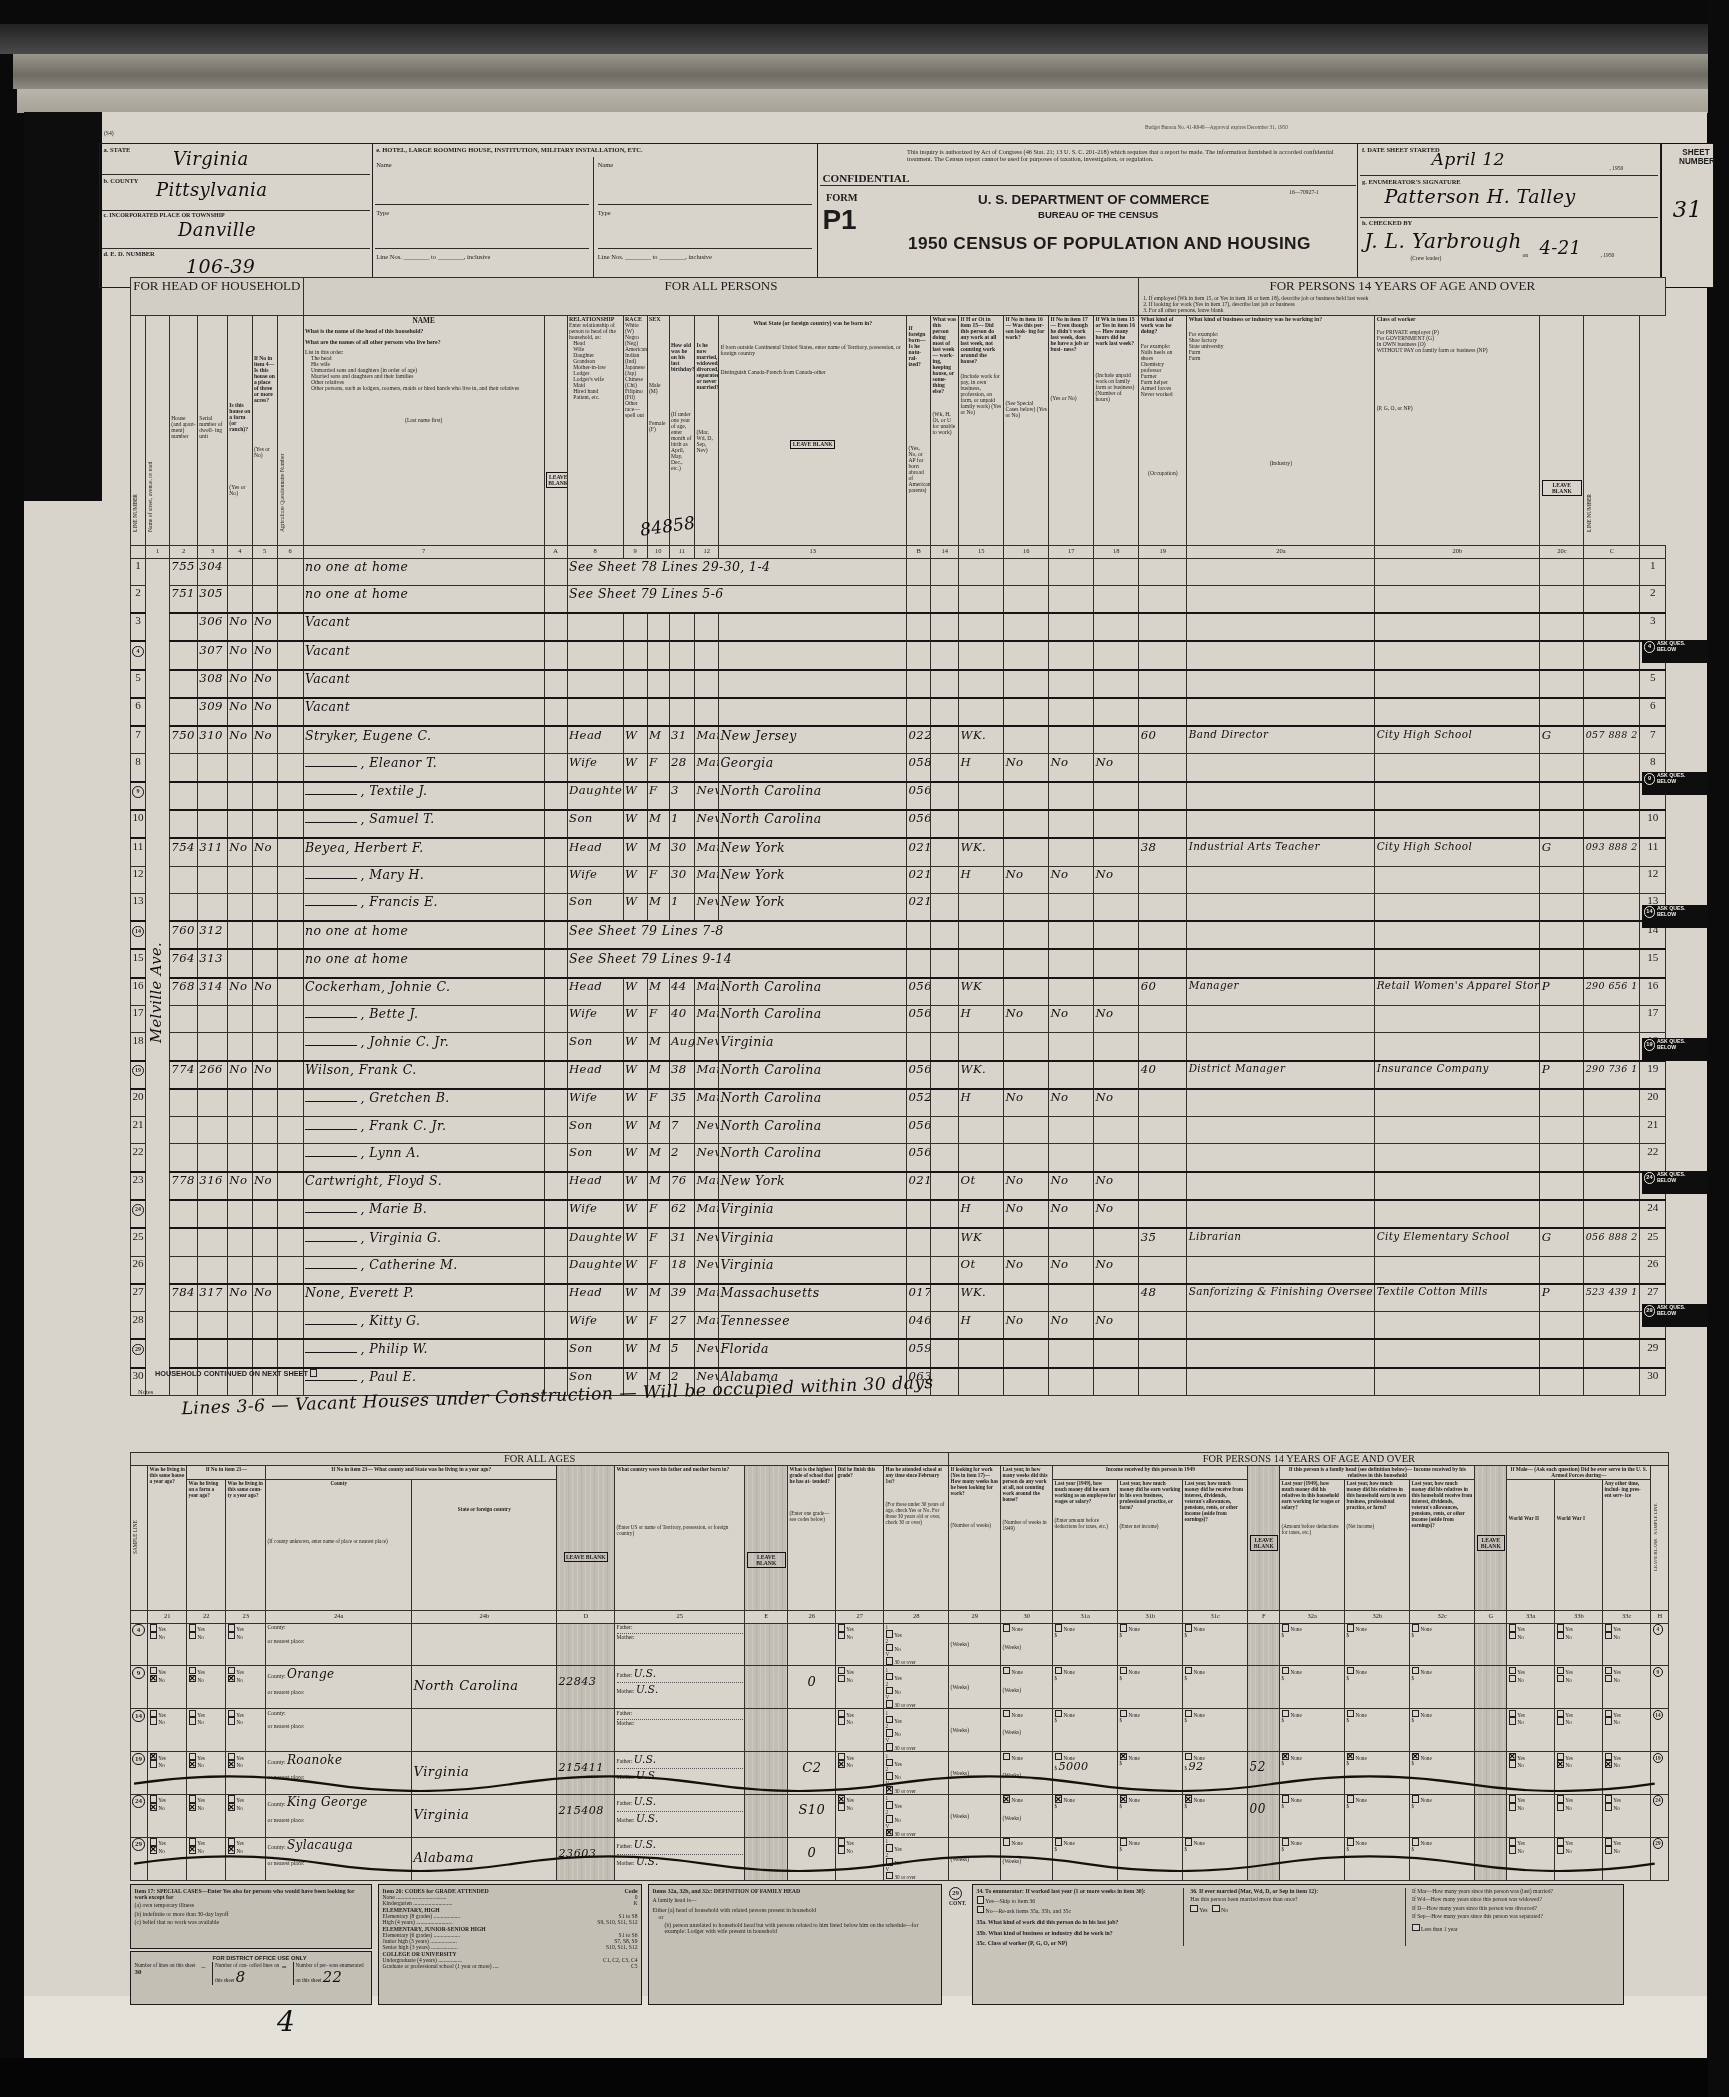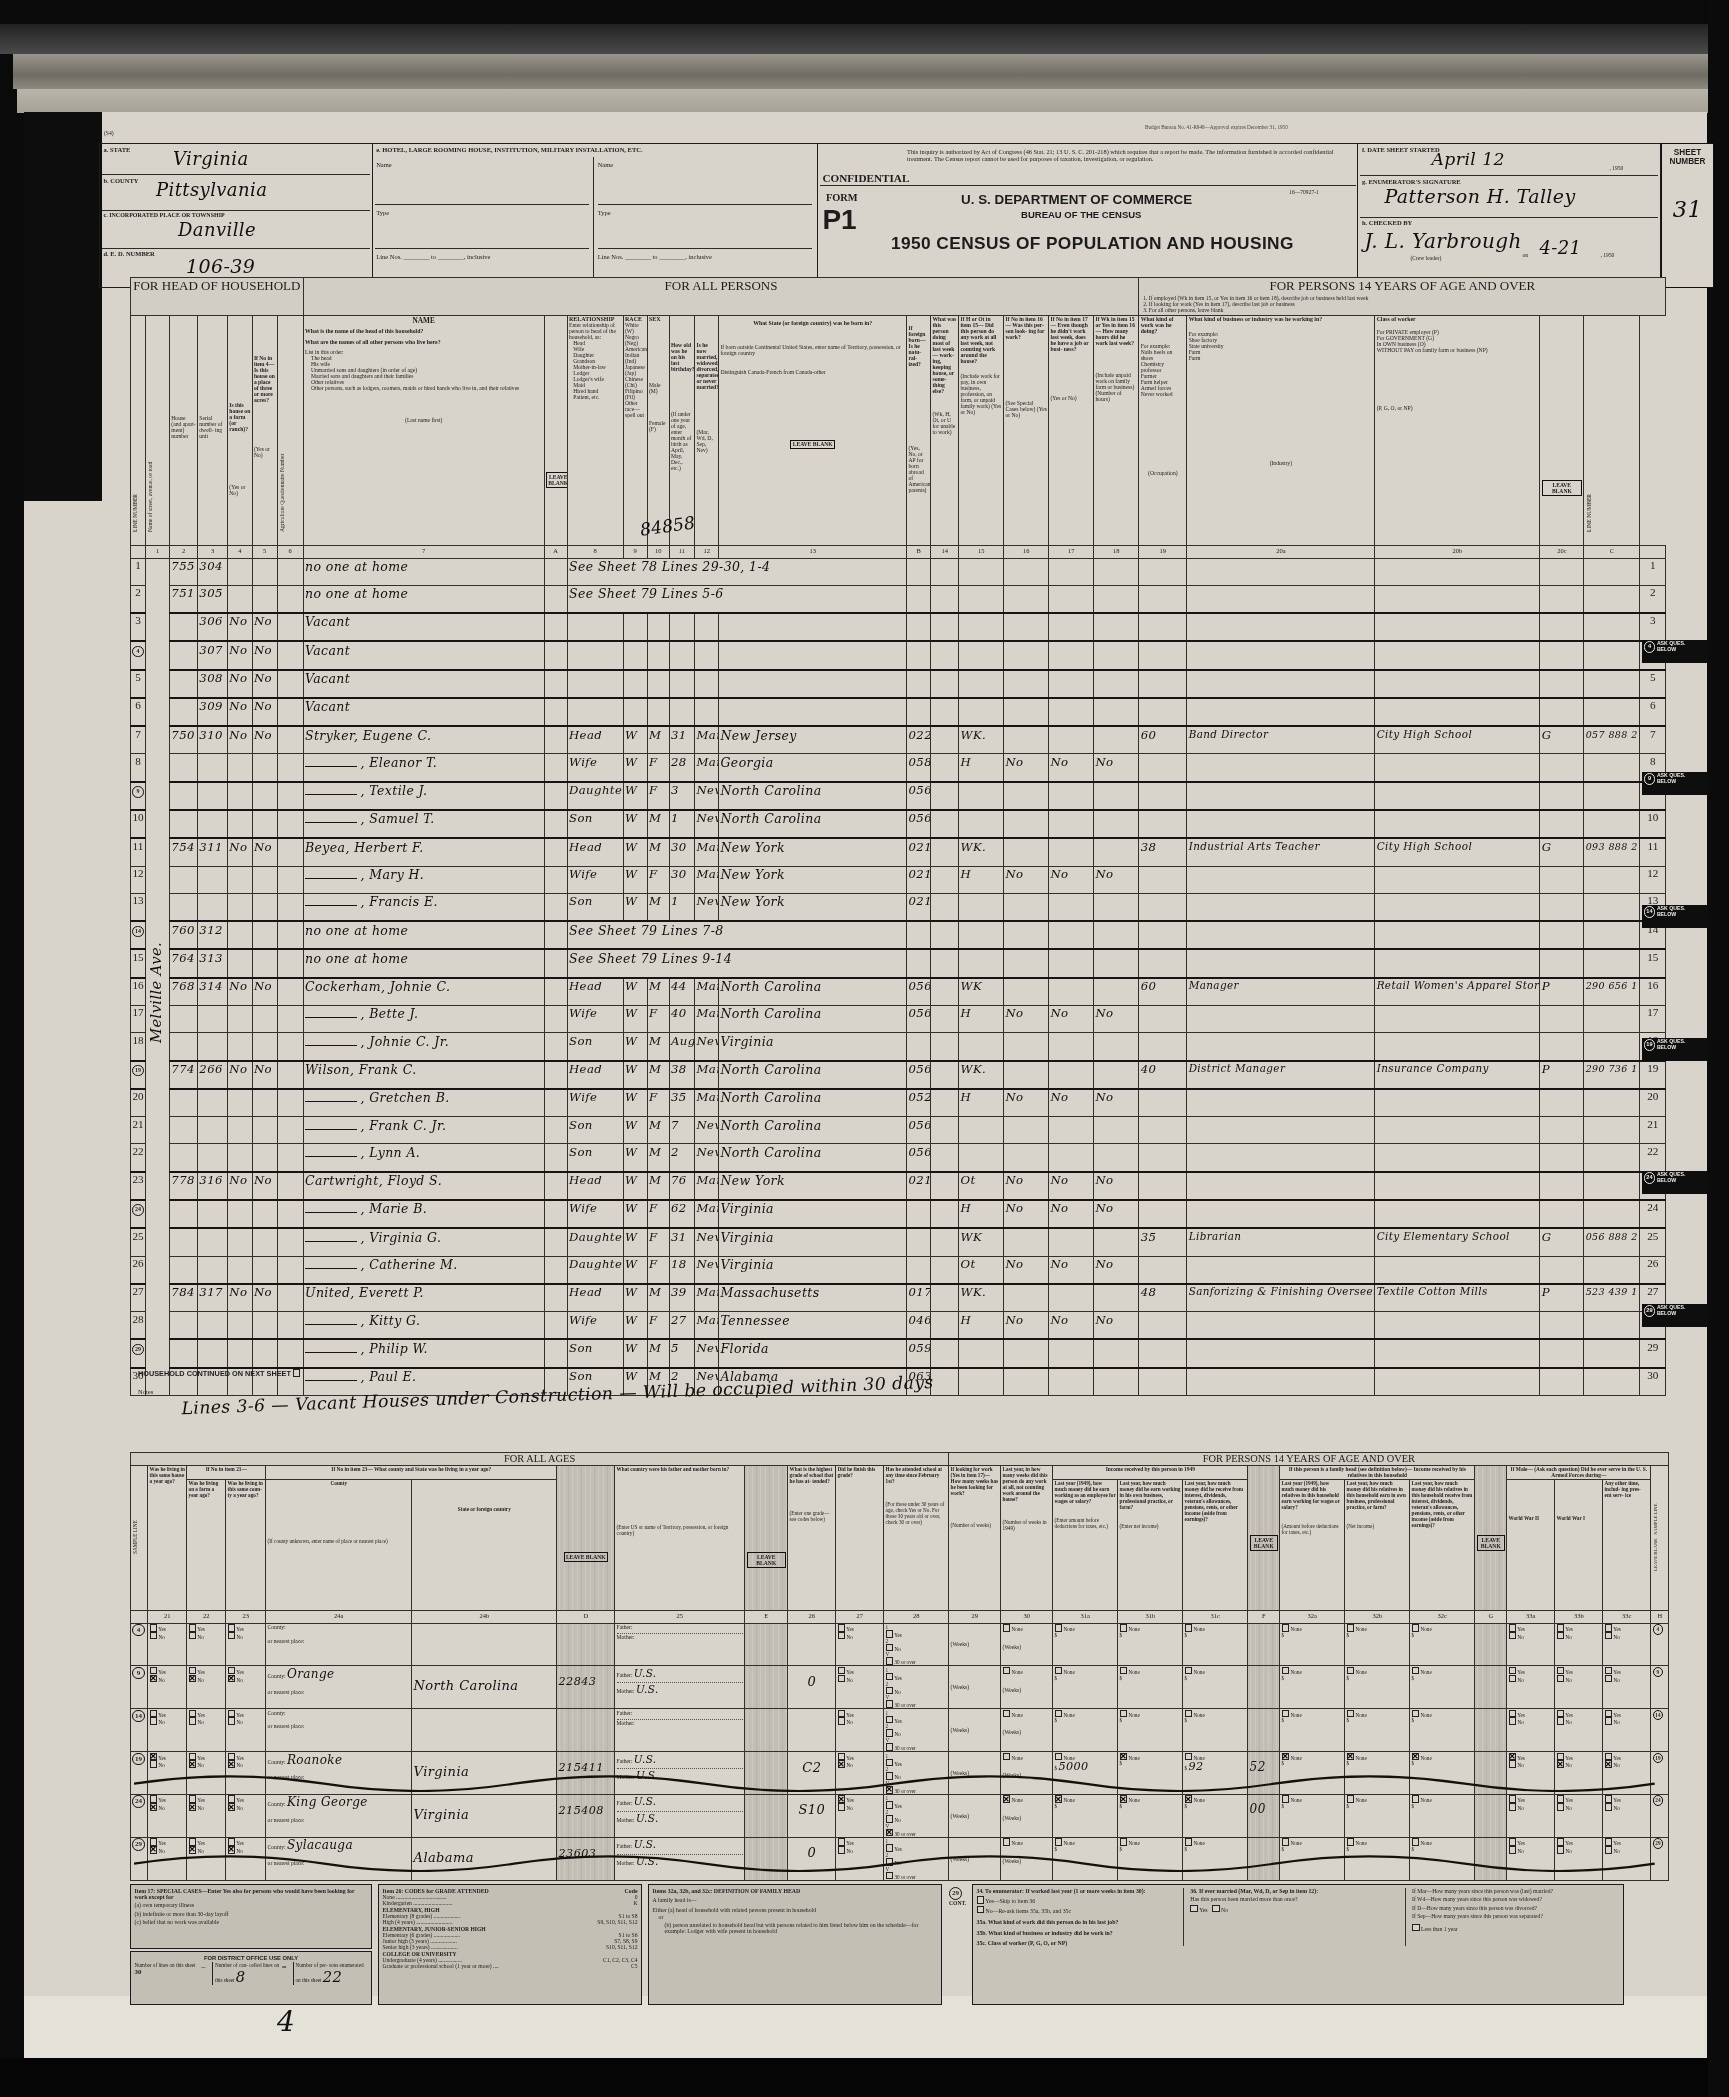--- a/index.html
+++ b/index.html
@@ -14,21 +14,21 @@
   #leftblotch{left:24px;top:112px;width:78px;height:389px;background:#0d0d0d;}
   #bottomlight{left:24px;top:1996px;width:1683px;height:65px;background:#e4e1d8;}
   #bottomedge{left:0;top:2058px;width:100%;height:40px;background:#050505;}
   #rightedge{left:1708px;top:0;width:22px;height:2097px;background:#0b0b0b;}
   .rule{position:absolute;background:#2e2b27;}
   
   .p{position:absolute;}
   .tiny{font-size:5.6px;}
   .sm{font-size:6.5px;}
   .b{font-weight:bold;}
-  .sans{font-family:"Liberation Sans",sans-serif;}
+  .sans{font-family:"Liberation Sans",sans-serif;padding-left:17px;}
   .hw{font-family:"DejaVu Serif",serif;font-style:italic;color:#101010;letter-spacing:0.4px;}
   .vert{writing-mode:vertical-rl;transform:rotate(180deg);}
   .shade{background:repeating-linear-gradient(90deg,#b7b3a9 0 1.3px,#cdc9c0 1.3px 2.6px);}
   
   #hdrbox{left:99px;top:143px;width:1560px;height:143px;border:1.3px solid #1d1d1d;display:flex;}
   #hdrbox .blk{border-right:1.3px solid #1d1d1d;position:relative;}
   .lbl{font-size:6.5px;font-weight:bold;}
   #sheetbox{left:1661px;top:143px;width:51px;height:143px;border:1.7px solid #111;background:#d8d4cb;text-align:center;}
   
   table{border-collapse:collapse;table-layout:fixed;}
@@ -1081,21 +1081,21 @@
           <td></td>
           <td class="lnc">26</td>
         </tr>
         <tr>
           <td class="lnc">27</td>
           <td><span class="hw hwmid">784</span></td>
           <td><span class="hw hwmid">317</span></td>
           <td><span class="hw hwmid">No</span></td>
           <td><span class="hw hwmid">No</span></td>
           <td></td>
-          <td><span class="hw hwname">United, Everett P.</span></td>
+          <td><span class="hw hwname">None, Everett P.</span></td>
           <td></td>
           <td><span class="hw hwmid">Head</span></td>
           <td><span class="hw hwmid">W</span></td>
           <td><span class="hw hwmid">M</span></td>
           <td><span class="hw hwmid">39</span></td>
           <td><span class="hw hwmid">Mar</span></td>
           <td><span class="hw hwname">Massachusetts</span></td>
           <td><span class="hw hwmid">017</span></td>
           <td></td>
           <td><span class="hw hwmid">WK.</span></td>

